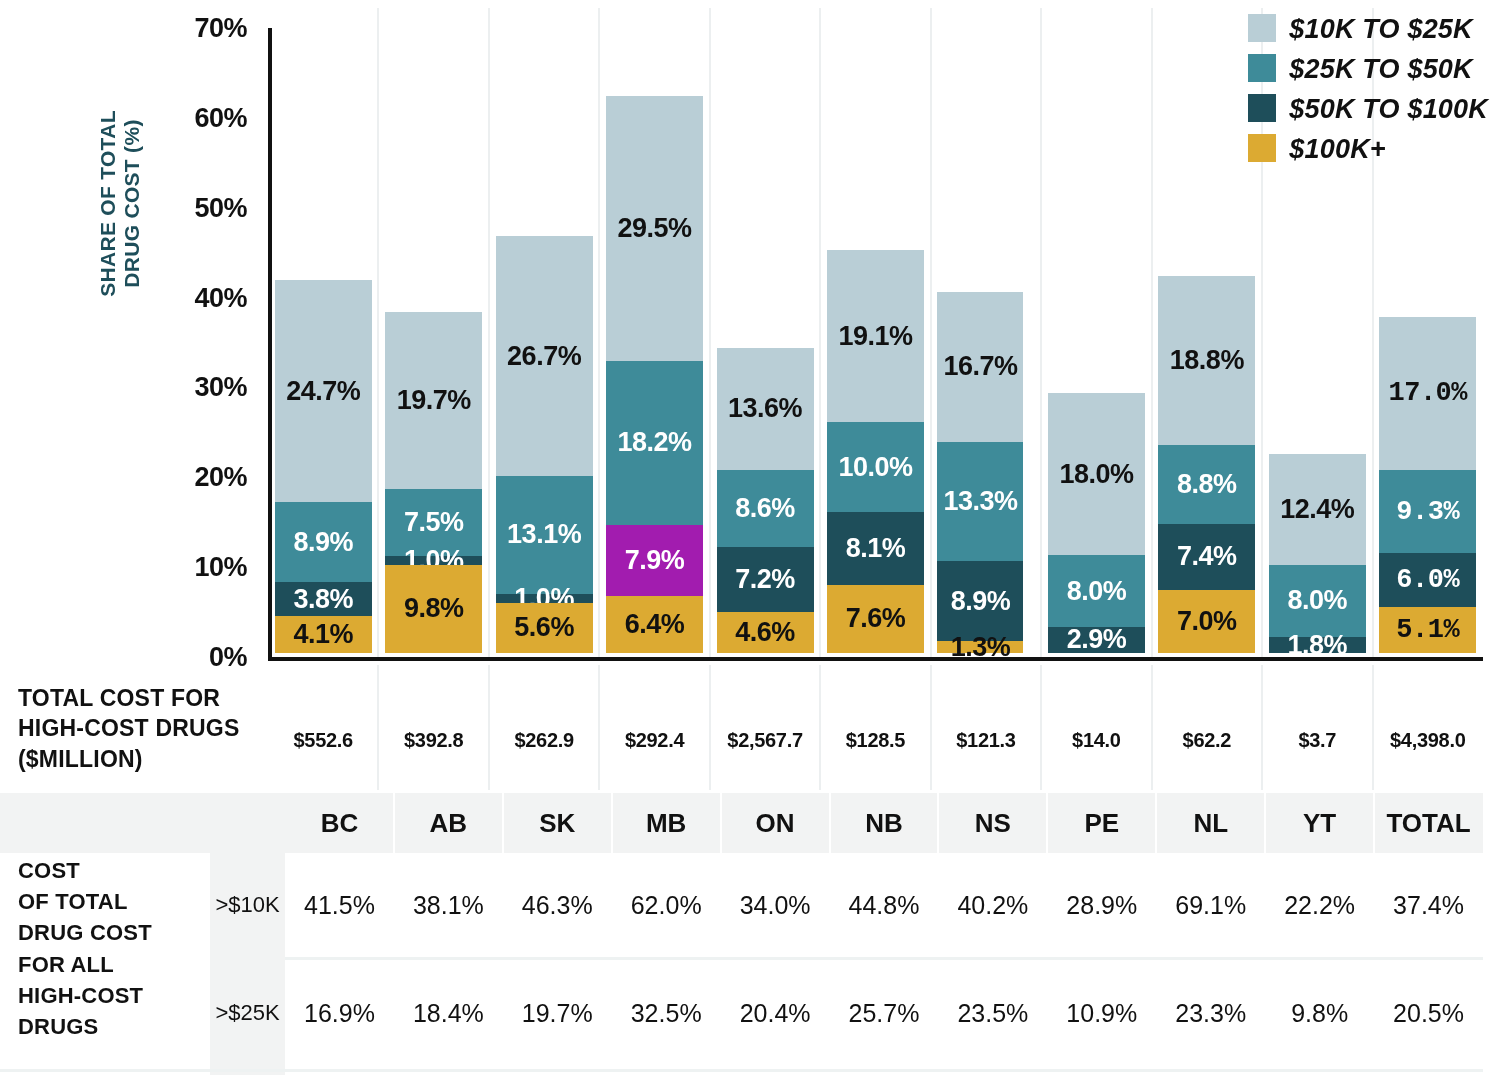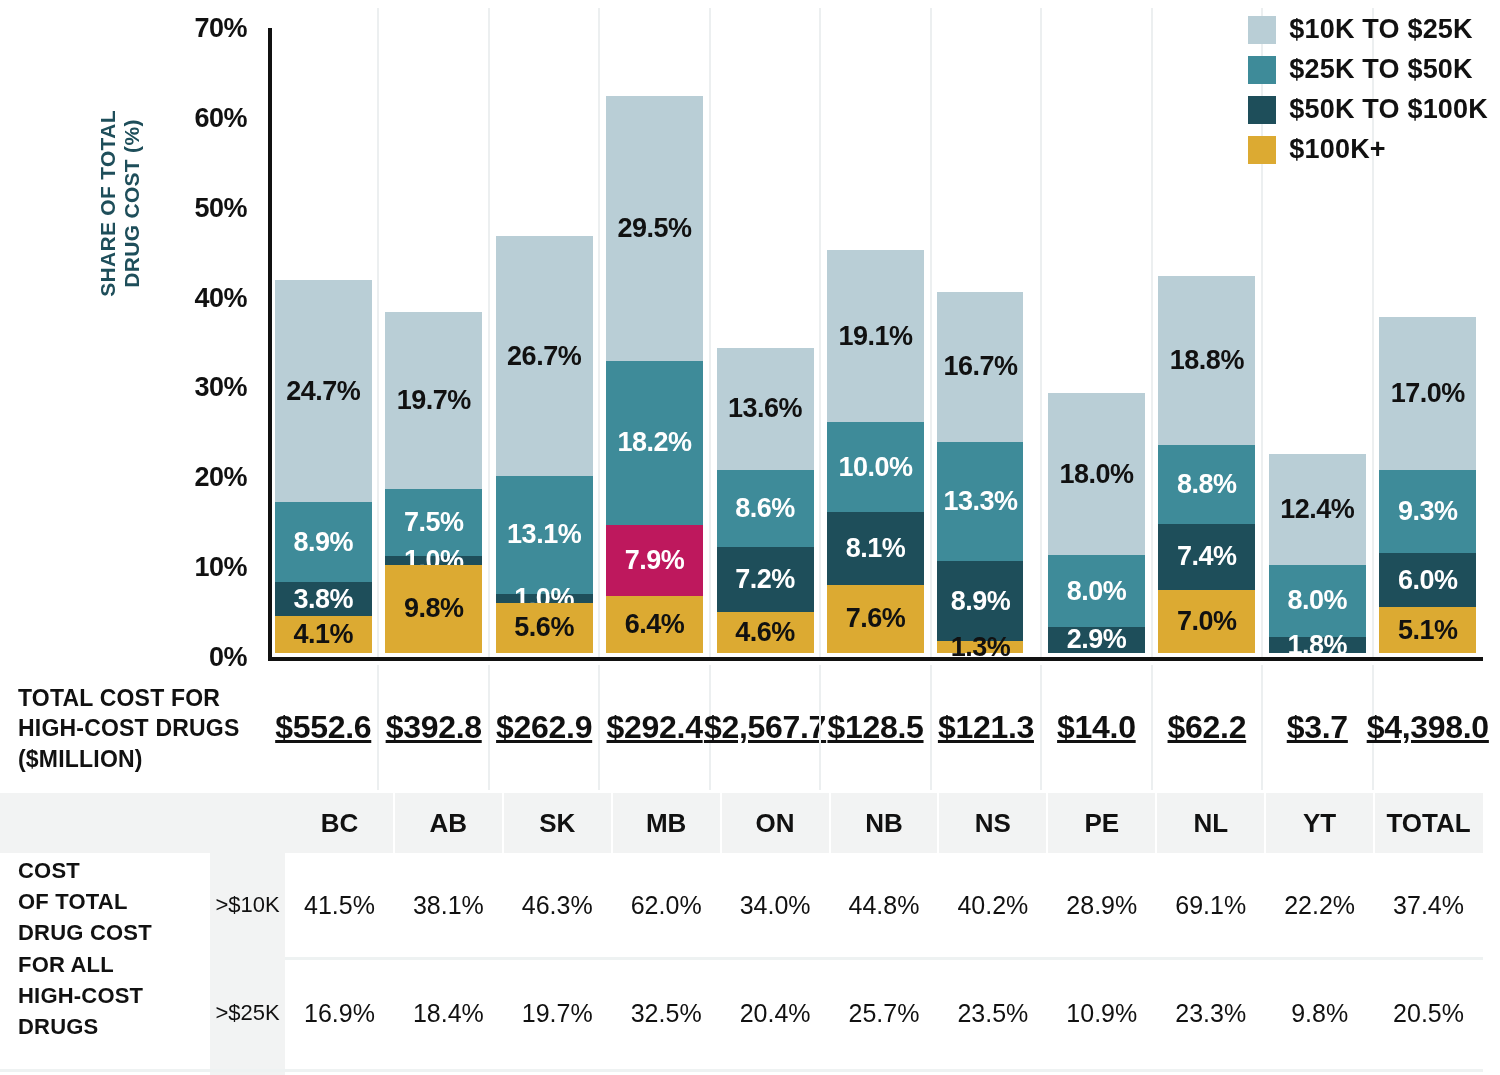--- a/index.html
+++ b/index.html
@@ -54,23 +54,23 @@
   
   #total-row { position:absolute; left:0; top:665px; width:1500px; height:130px; }
   #total-row .label {
     position:absolute; left:18px; top:18px; width:250px;
     font-weight:bold; font-size:23px; line-height:1.32; color:#111;
     letter-spacing:0.2px;
   }
   #total-row .label .ln { display:block; }
   .total-cells { position:absolute; left:268px; top:0px; width:1215px; height:125px; }
   .total-cell {
-    position:absolute; top:0; height:125px;
+    position:absolute; top:13px; height:125px;
     display:flex; align-items:center; justify-content:center;
-    font-weight:bold; font-size:32px; color:#111; letter-spacing:-0.3px;text-decoration:underline;
+    font-weight:bold; font-size:20px; color:#111; letter-spacing:-0.3px;
   }
   .total-vsep { position:absolute; top:0; width:2px; height:125px; background:#eceff0; }
 
   
   #btable { position:absolute; left:0; top:793px; width:1500px; height:282px; }
   .bt-rowlabel {
     position:absolute; left:18px; top:62px; width:192px;
     font-weight:bold; font-size:22px; line-height:1.42; color:#111;
     letter-spacing:0.2px;
   }
@@ -99,21 +99,21 @@
   .bt-cell {
     position:absolute; height:104px;
     display:flex; align-items:center; justify-content:center;
     font-size:25px; color:#111;
   }
   .bt-vsep { position:absolute; top:0px; width:2px; height:60px; background:#ffffff; }
   .bt-bottomline { position:absolute; left:0px; top:276px; width:1483px; height:3px; background:#eef2f2; }
 
   
   #legend { position:absolute; right:12px; top:14px; }
-  .legend-item { display:flex; align-items:center; margin-bottom:9px; }
+  .legend-item { display:flex; align-items:flex-start; margin-bottom:9px;font-style:italic; }
   .legend-swatch { width:28px; height:28px; margin-right:13px; flex:none; }
   .legend-label { font-weight:bold; font-size:27px; color:#111; letter-spacing:0.2px; white-space:nowrap; }
 </style>
 </head>
 <body>
 
 <div id="root">
 
   <div id="chart-area">
 
@@ -191,21 +191,21 @@
               <span>5.6%</span>
             </div>
           </div>
           <div class="bar-group" style="left: 338.091px; width: 97px;">
             <div class="seg dark-text" style="height: 265.079px; background: rgb(185, 206, 214);">
               <span>29.5%</span>
             </div>
             <div class="seg light-text" style="height: 163.54px; background: rgb(62, 139, 153);">
               <span>18.2%</span>
             </div>
-            <div class="seg light-text" style="height: 70.9871px; background: #be185d; text-align: center;">
+            <div class="seg light-text" style="height: 70.9871px; background: #a21caf; text-align: center;">
               <span>7.9%</span>
             </div>
             <div class="seg dark-text" style="height: 57.5086px; background: rgb(220, 170, 50);">
               <span>6.4%</span>
             </div>
           </div>
           <div class="bar-group" style="left: 448.545px; width: 97px;">
             <div class="seg dark-text" style="height: 122.206px; background: rgb(185, 206, 214);">
               <span>13.6%</span>
             </div>
@@ -276,21 +276,21 @@
             <div class="seg dark-text" style="height: 111.423px; background: rgb(185, 206, 214);">
               <span>12.4%</span>
             </div>
             <div class="seg light-text" style="height: 71.8857px; background: rgb(62, 139, 153);">
               <span>8.0%</span>
             </div>
             <div class="seg light-text" style="height: 16.1743px; background: rgb(30, 78, 90);">
               <span style="line-height: 26px;">1.8%</span>
             </div>
           </div>
-          <div class="bar-group" style="left: 1111.27px; width: 97px;">
+          <div class="bar-group" style="left: 1111.27px; width: 97px; font-family: Liberation Mono, monospace;">
             <div class="seg dark-text" style="height: 152.757px; background: rgb(185, 206, 214);">
               <span>17.0%</span>
             </div>
             <div class="seg light-text" style="height: 83.5671px; background: rgb(62, 139, 153);">
               <span>9.3%</span>
             </div>
             <div class="seg light-text" style="height: 53.9143px; background: rgb(30, 78, 90);">
               <span>6.0%</span>
             </div>
             <div class="seg dark-text" style="height: 45.8271px; background: rgb(220, 170, 50);">

